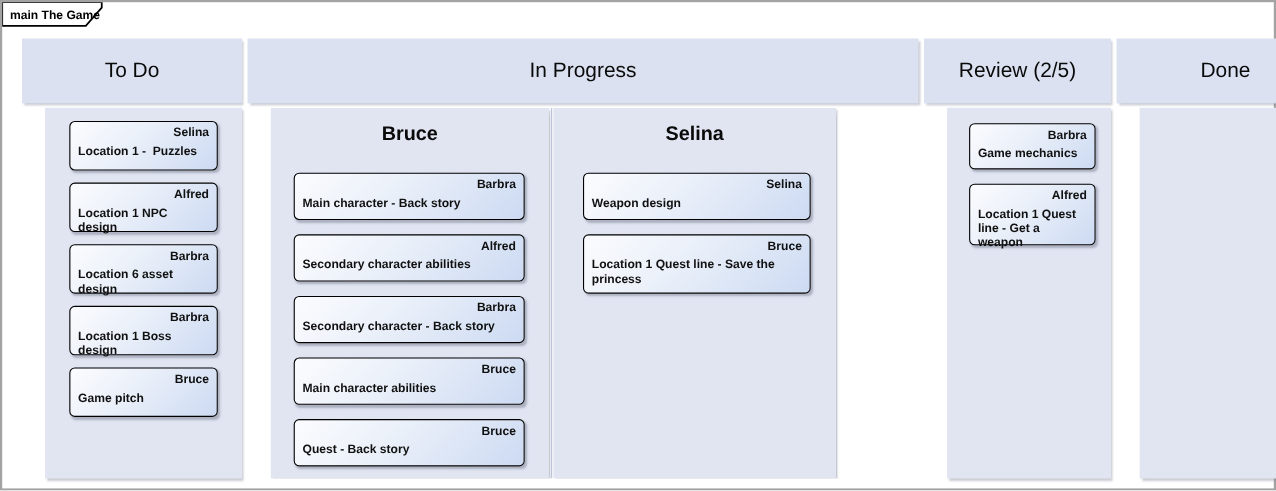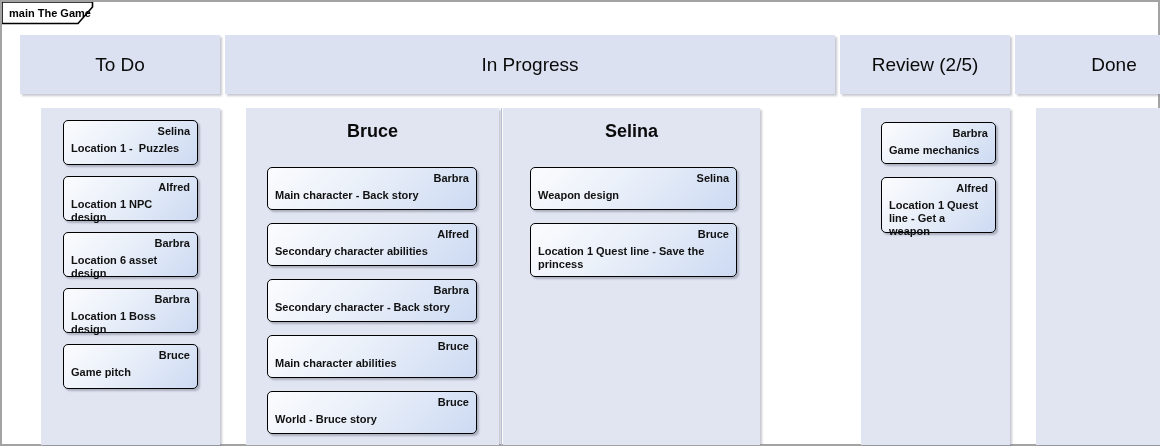--- a/index.html
+++ b/index.html
@@ -30,21 +30,21 @@
   .col-todo      { width:200px; }
   .col-inprog    { width:610px; }
   .col-review    { width:170px; }
   .col-done      { width:198px; }
   .col-header {
     height:59px; flex:0 0 59px;
     background:#dbe1f0;
     box-shadow:2px 2px 2px rgba(130,135,150,0.45);
     display:flex; align-items:center; justify-content:center;
     font-size:19px; color:#0a0a0a;
-    margin-bottom:14px;
+    margin-bottom:4px;
   }
   .col-body {
     height:337px; flex:0 0 337px;
     background:#e1e5f2;
     box-shadow:2px 2px 2px rgba(130,135,150,0.45);
     overflow:hidden;
     margin-left:21px;
   }
   .col-body.split {
     background:transparent; box-shadow:none;
@@ -147,21 +147,21 @@
           <div class="card">
             <div class="card-name">Barbra</div>
             <div class="card-title">Secondary character - Back story</div>
           </div>
           <div class="card">
             <div class="card-name">Bruce</div>
             <div class="card-title">Main character abilities</div>
           </div>
           <div class="card">
             <div class="card-name">Bruce</div>
-            <div class="card-title">World - Bruce story</div>
+            <div class="card-title">Quest - Back story</div>
           </div>
         </div>
 
         <div class="lane-divider"></div>
 
         <div class="sublane sublane-selina">
           <div class="sublane-title">Selina</div>
           <div class="card first">
             <div class="card-name">Selina</div>
             <div class="card-title">Weapon design</div>

